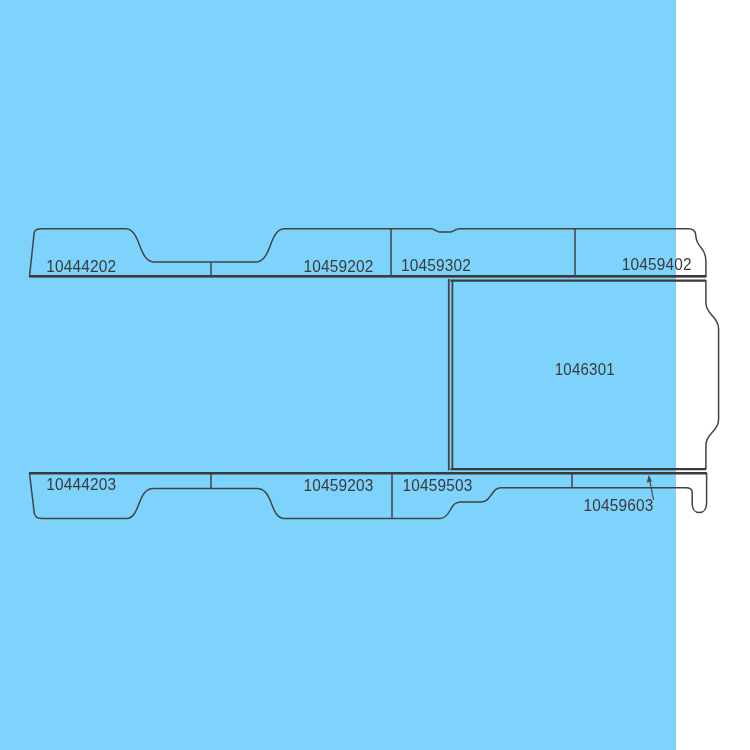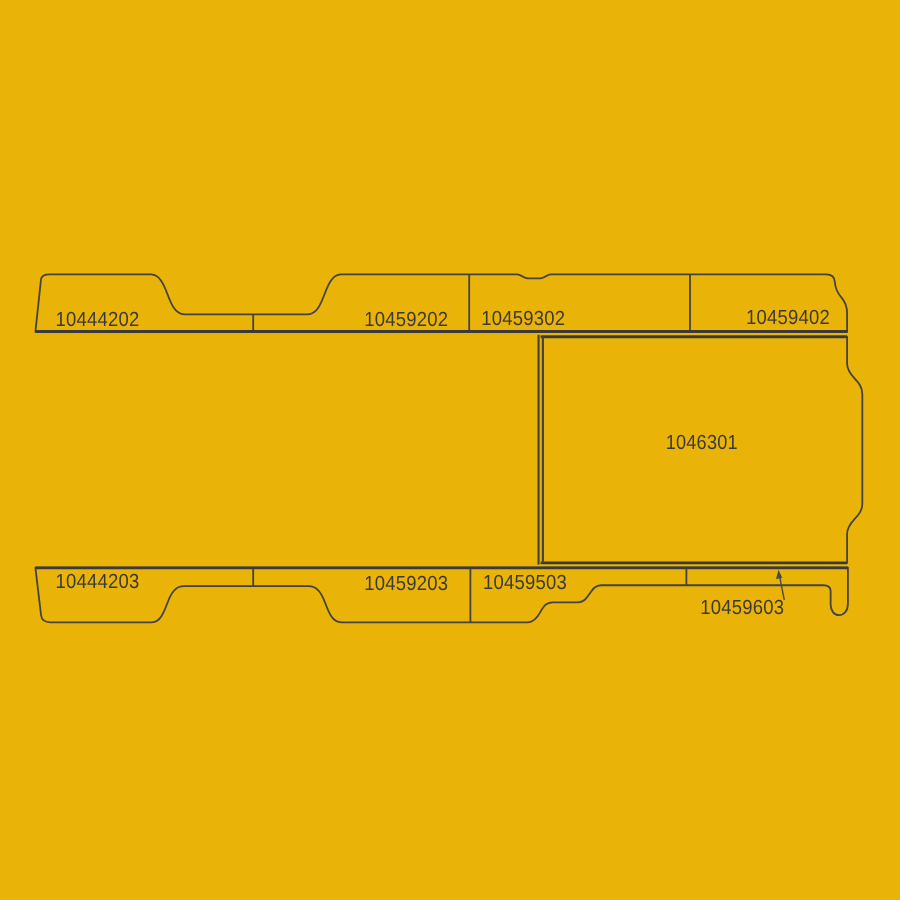--- a/index.html
+++ b/index.html
@@ -6,23 +6,23 @@
     margin: 0;
     padding: 0;
     background: #ffffff;
     width: 750px;
     height: 750px;
     overflow: hidden;
     font-family: "Liberation Sans", sans-serif;
   }
   #stage {
     position: relative;
-    width: 750px;
+    width: 676px;
     height: 750px;
-    background: #eab308;
+    background: #7dd3fc;
   }
   svg { display: block; }
   .outline {
     fill: none;
     stroke: #434343;
     stroke-width: 1.5;
     stroke-linejoin: round;
     stroke-linecap: round;
   }
   .edge-thin {

